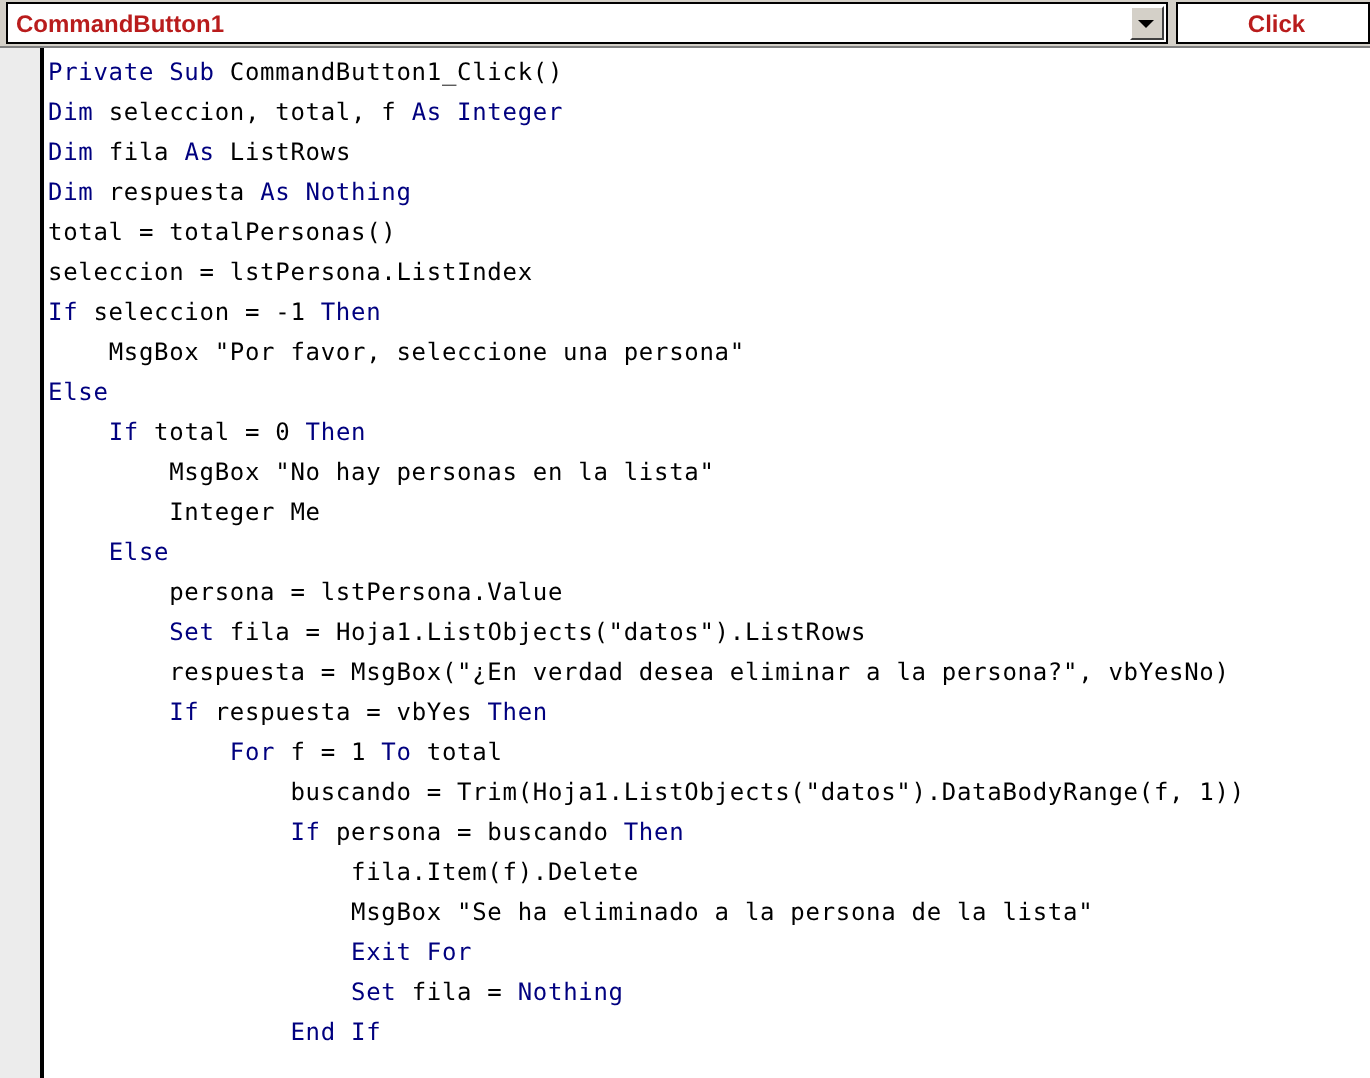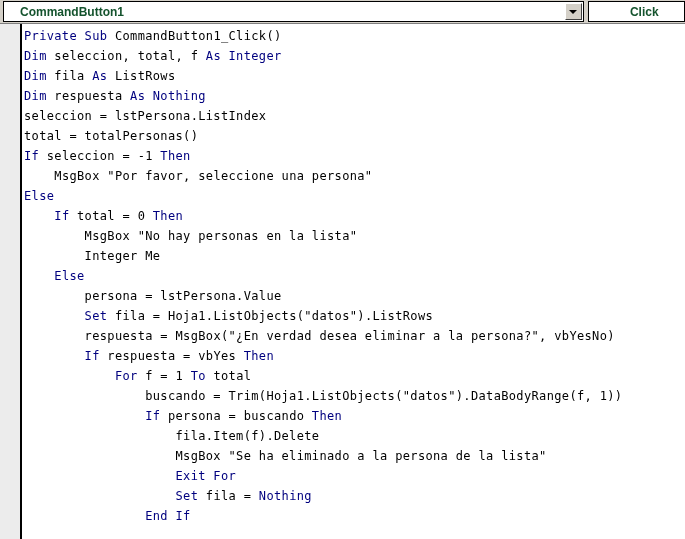--- a/index.html
+++ b/index.html
@@ -42,22 +42,22 @@
   }
   .combo-proc {
     width: 100px;
     margin-left: 4px;
     justify-content: center;
   }
   .combo-text {
     font-family: "Liberation Sans", sans-serif;
     font-size: 12px;
     font-weight: bold;
-    color: #14532d;
-    padding-left: 16px;
+    color: #b91c1c;
+    padding-left: 4px;
     white-space: nowrap;
     line-height: 14px;
     letter-spacing: 0px;
   }
   .combo-arrow-btn {
     position: absolute;
     right: 1px;
     top: 1px;
     width: 17px;
     height: 17px;
@@ -137,22 +137,22 @@
 
 </div>
 
 <div class="code-pane">
   <div class="gutter"></div>
   <div class="code-area" id="code-area">
       <div class="code-line"><span class="kw">Private Sub </span><span>CommandButton1_Click()</span></div>
       <div class="code-line"><span class="kw">Dim </span><span>seleccion, total, f </span><span class="kw">As Integer</span></div>
       <div class="code-line"><span class="kw">Dim </span><span>fila </span><span class="kw">As </span><span>ListRows</span></div>
       <div class="code-line"><span class="kw">Dim </span><span>respuesta </span><span class="kw">As Nothing</span></div>
+      <div class="code-line"><span>total = totalPersonas()</span></div>
       <div class="code-line"><span>seleccion = lstPersona.ListIndex</span></div>
-      <div class="code-line"><span>total = totalPersonas()</span></div>
       <div class="code-line"><span class="kw">If </span><span>seleccion = -1 </span><span class="kw">Then</span></div>
       <div class="code-line">    <span>MsgBox "Por favor, seleccione una persona"</span></div>
       <div class="code-line"><span class="kw">Else</span></div>
       <div class="code-line">    <span class="kw">If </span><span>total = 0 </span><span class="kw">Then</span></div>
       <div class="code-line">        <span>MsgBox "No hay personas en la lista"</span></div>
       <div class="code-line">        <span>Integer Me</span></div>
       <div class="code-line">    <span class="kw">Else</span></div>
       <div class="code-line">        <span>persona = lstPersona.Value</span></div>
       <div class="code-line">        <span class="kw">Set </span><span>fila = Hoja1.ListObjects("datos").ListRows</span></div>
       <div class="code-line">        <span>respuesta = MsgBox("¿En verdad desea eliminar a la persona?", vbYesNo)</span></div>

